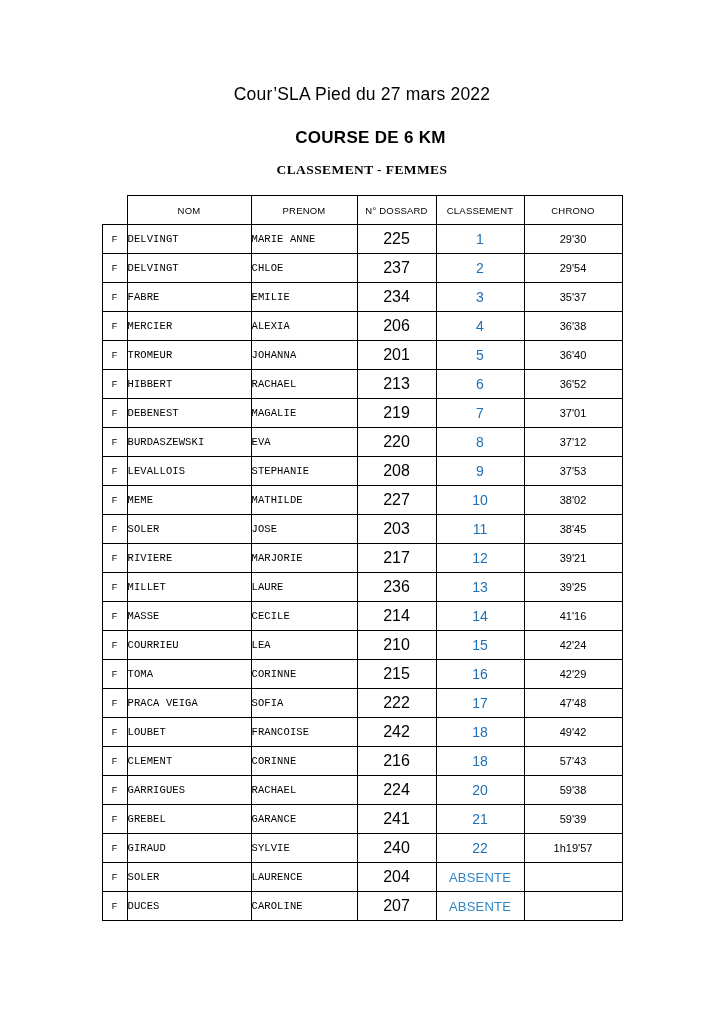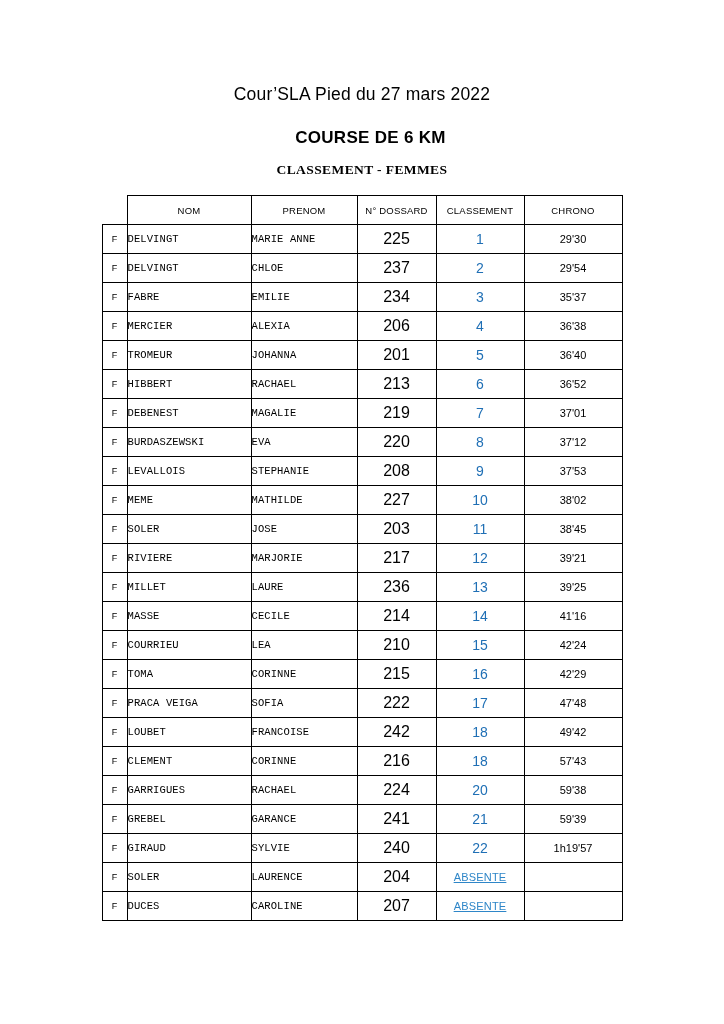--- a/index.html
+++ b/index.html
@@ -92,24 +92,23 @@
   td.dossard {
     font-size: 16px;
     text-align: center;
   }
   td.classement {
     font-size: 14px;
     text-align: center;
     color: #1f6fb5;
   }
   td.classement.absente {
-    font-size: 11px;
+    font-size: 13px;
     color: #2e86c8;
     letter-spacing: 0.2px;
-    text-decoration: underline;
   }
   td.chrono {
     font-size: 11px;
     text-align: center;
   }
 </style>
 </head>
 <body>
 
 <div class="page">

